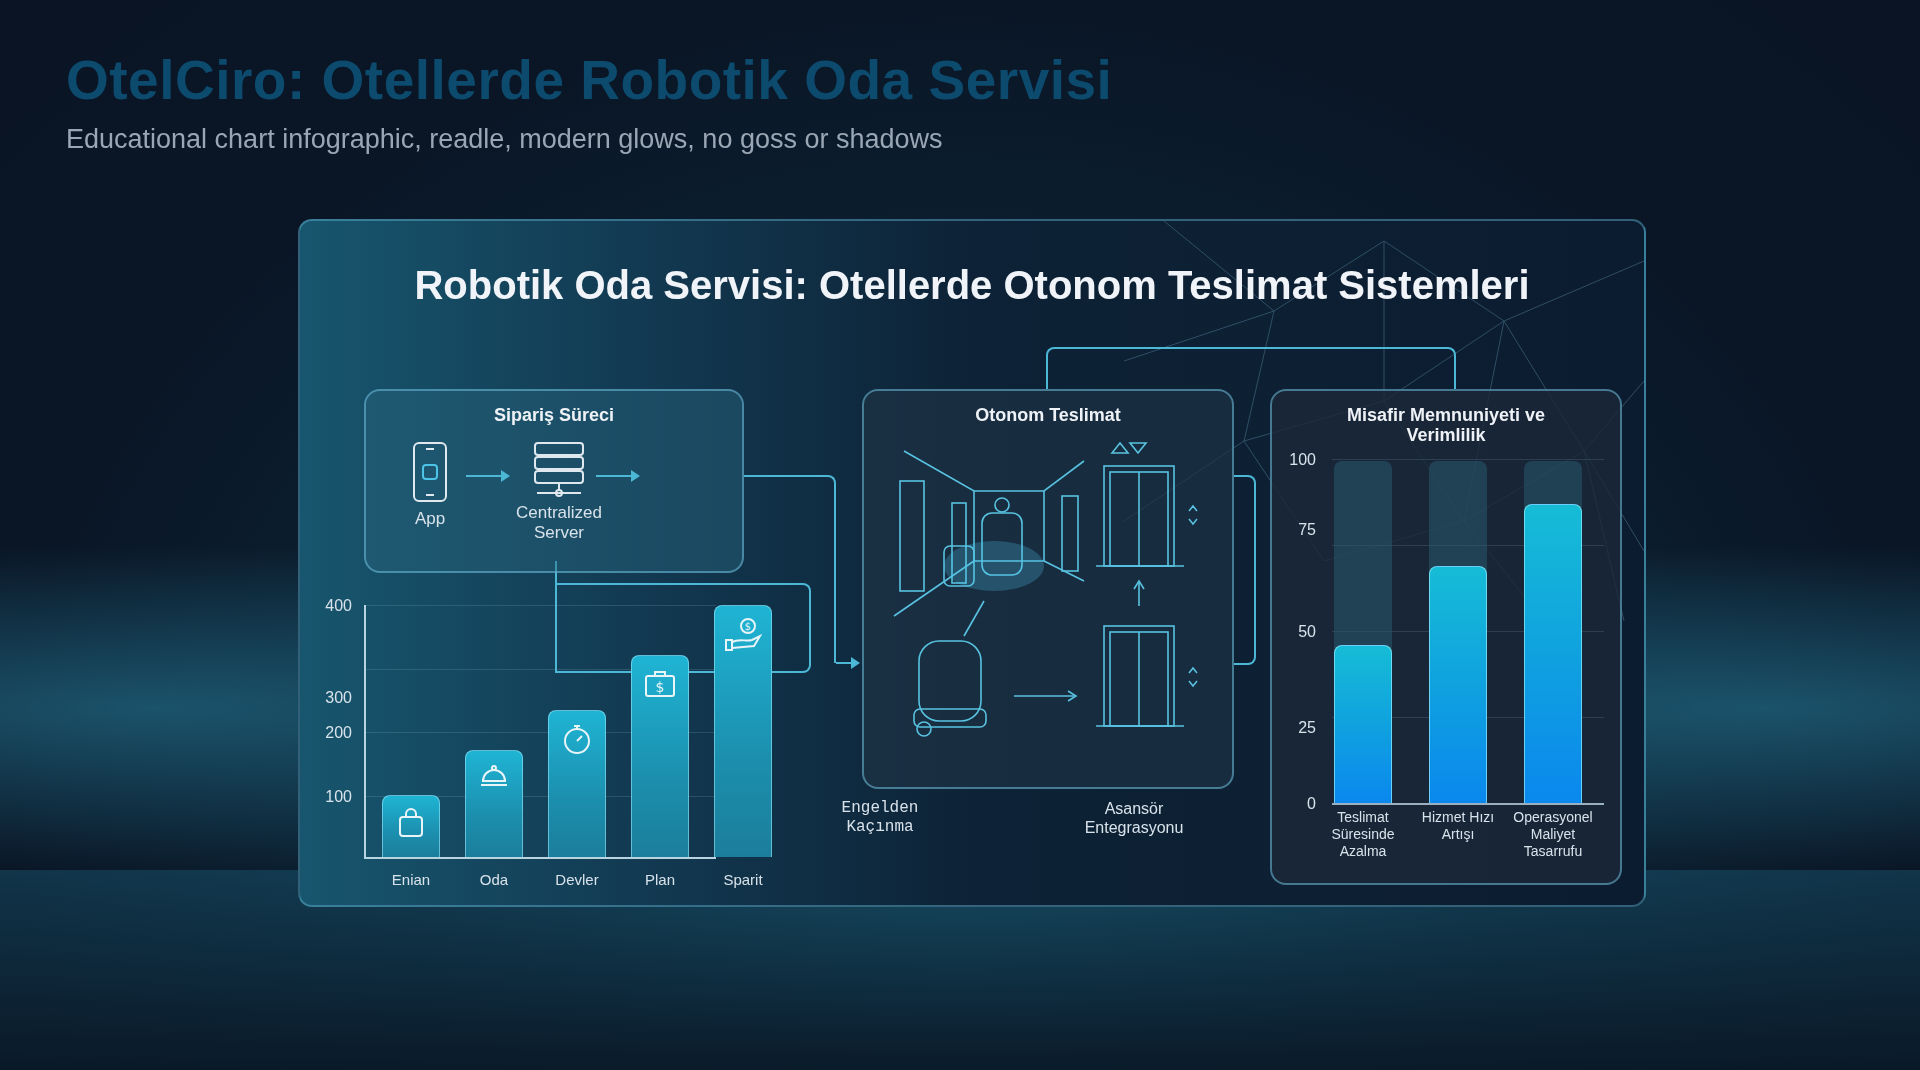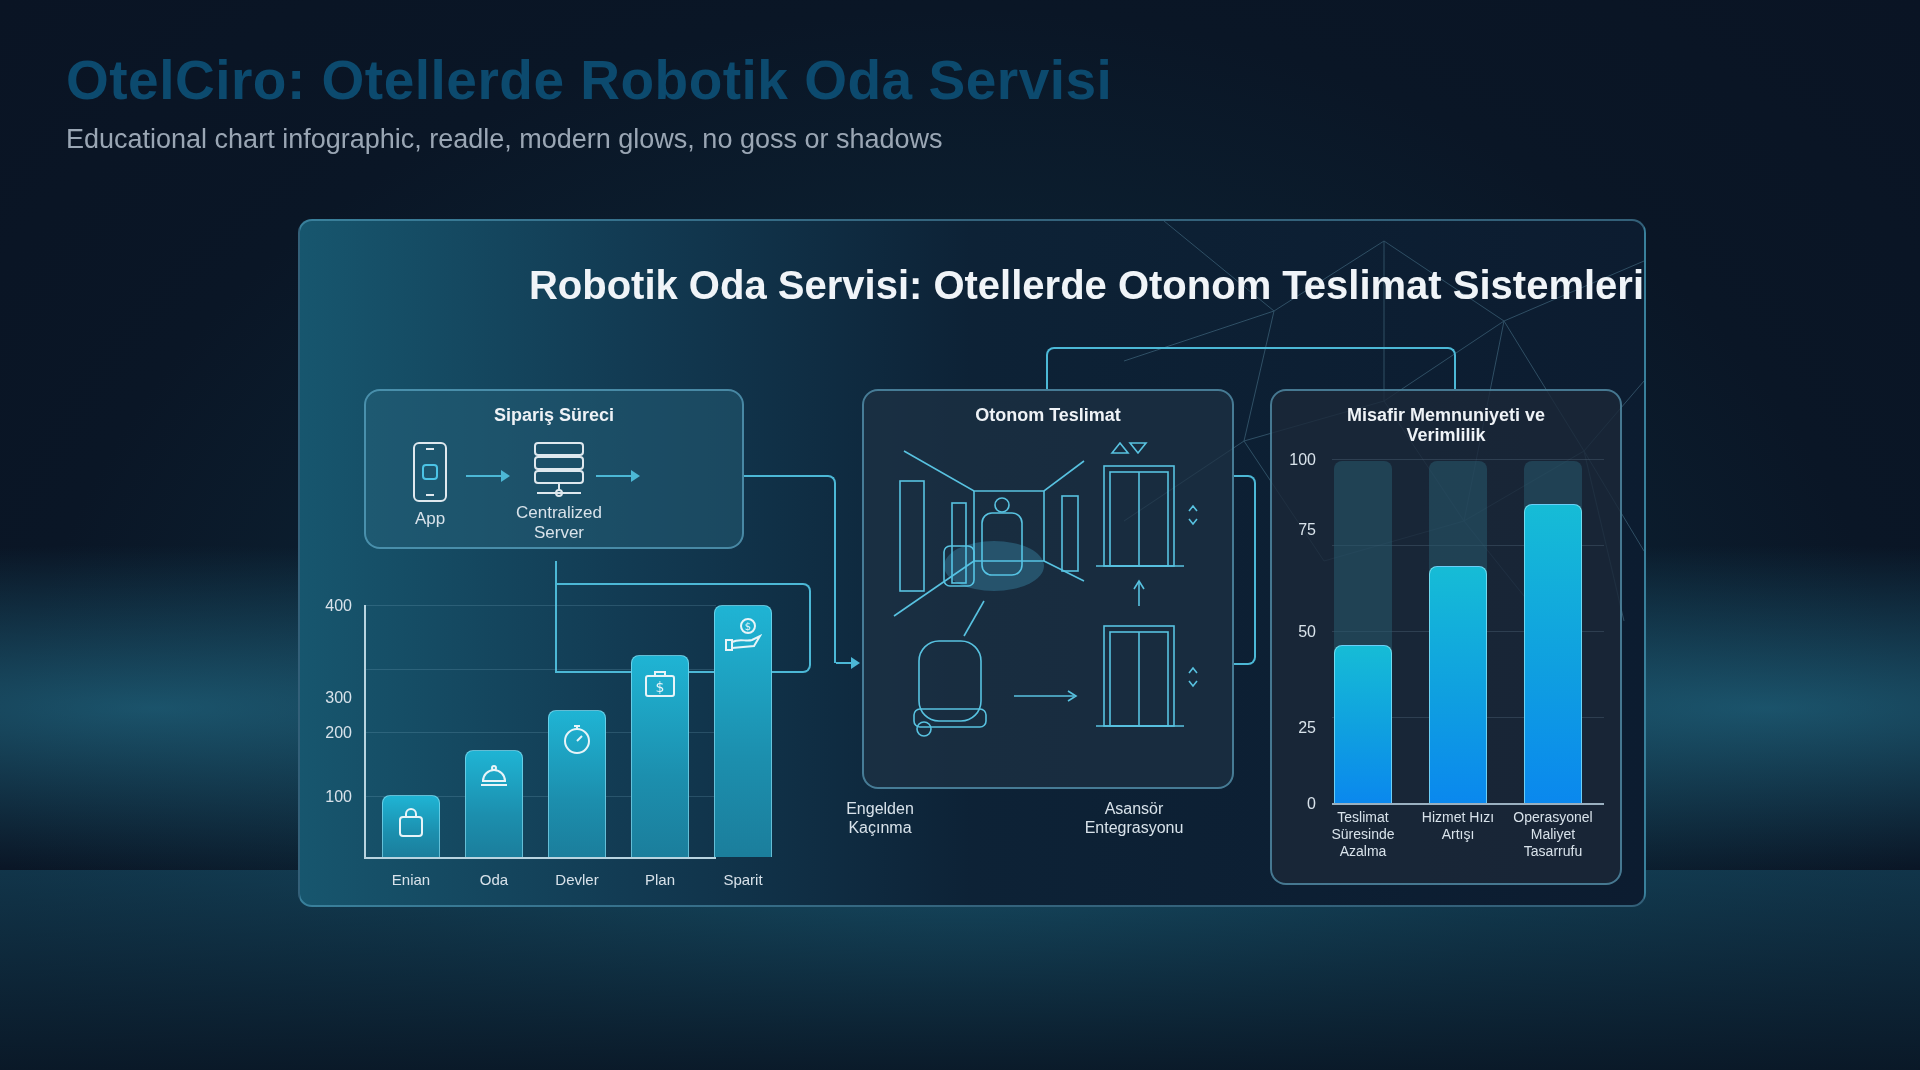--- a/index.html
+++ b/index.html
@@ -17,27 +17,27 @@
   .floor { position: absolute; left: 0; right: 0; top: 870px; bottom: 0;
     background: linear-gradient(180deg, rgba(30,110,140,0.35), rgba(10,25,40,0.9)); }
   .page-title { position: absolute; left: 66px; top: 48px; font-size: 55px; font-weight: 700; color: #0c4a6e; letter-spacing: 0.5px; }
   .page-subtitle { position: absolute; left: 66px; top: 124px; font-size: 27px; color: #9aa6b4; text-align: right; }
 
   .board { position: absolute; left: 298px; top: 219px; width: 1348px; height: 688px;
     border-radius: 14px; border: 2px solid rgba(100,180,210,0.45);
     background: linear-gradient(90deg, #17566e 0%, #123a52 25%, #0d2236 50%, #0c1c30 100%);
     overflow: hidden; }
   .mesh { position: absolute; right: 0; top: 0; width: 520px; height: 400px; opacity: 0.35; }
-  .board-title { position: absolute; left: 0; right: 0; top: 42px; text-align: right; font-size: 40px; font-weight: 700; color: #f0f4f8; }
+  .board-title { position: absolute; left: 0; right: 0; top: 42px; text-align: center; font-size: 40px; font-weight: 700; color: #f0f4f8; }
 
   .panel { position: absolute; border: 2px solid rgba(110,190,220,0.55); border-radius: 16px;
     background: rgba(30,55,75,0.55); }
   .panel-title { position: absolute; left: 0; right: 0; text-align: center; font-weight: 700; font-size: 18px; color: #eef2f6; }
 
-  .proc { left: 64px; top: 168px; width: 380px; height: 160px; background: rgba(40,100,125,0.45); }
+  .proc { left: 64px; top: 168px; width: 380px; height: 184px; background: rgba(40,100,125,0.45); }
   .step { position: absolute; text-align: center; font-size: 17px; color: #d8e2ea; line-height: 20px; }
   .step svg { display: block; margin: 0 auto 6px; }
   .arrow-h { position: absolute; height: 2px; background: #4cb8d6; }
   .arrow-h::after { content: ""; position: absolute; right: -2px; top: -5px; border-left: 9px solid #4cb8d6; border-top: 6px solid transparent; border-bottom: 6px solid transparent; }
 
   .lchart { position: absolute; left: 0; top: 360px; width: 440px; height: 320px; }
   .lchart .ytick { position: absolute; width: 50px; text-align: right; font-size: 16px; color: #d8e2ea; }
   .lchart .grid { position: absolute; left: 66px; width: 350px; height: 1px; background: rgba(150,200,220,0.18); }
   .lchart .axis-y { position: absolute; left: 64px; top: 24px; width: 2px; height: 252px; background: #b8d4e0; }
   .lchart .axis-x { position: absolute; left: 64px; top: 276px; width: 352px; height: 2px; background: #b8d4e0; }
@@ -220,21 +220,21 @@
           <path d="M270 148 L275 140 L280 148"></path>
         <rect x="240" y="185" width="70" height="100"></rect>
         <rect x="246" y="191" width="58" height="94"></rect>
         <line x1="275" y1="191" x2="275" y2="285"></line>
         <line x1="232" y1="285" x2="320" y2="285"></line>
         <path d="M325 70 l4 -5 l4 5 M325 78 l4 5 l4 -5"></path>
         <path d="M325 232 l4 -5 l4 5 M325 240 l4 5 l4 -5"></path>
       </g>
     </svg>
   </div>
-  <div class="auto-label" style="left:530px; top:578px; width:100px;">
+  <div class="auto-label" style="left:530px; top:578px; width:100px;font-family:Liberation Mono, monospace;">
     <span>Engelden</span><br>
     <span>Kaçınma</span>
   </div>
   <div class="auto-label" style="left:774px; top:578px; width:120px;">
     <span>Asansör</span><br>
     <span>Entegrasyonu</span>
   </div>
 
   <div class="panel rpanel rchart">
     <div class="panel-title" style="top:14px; line-height:20px;">

